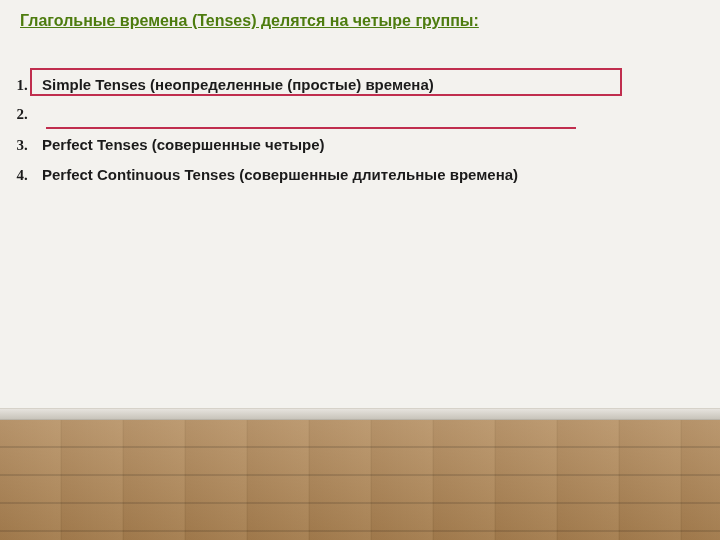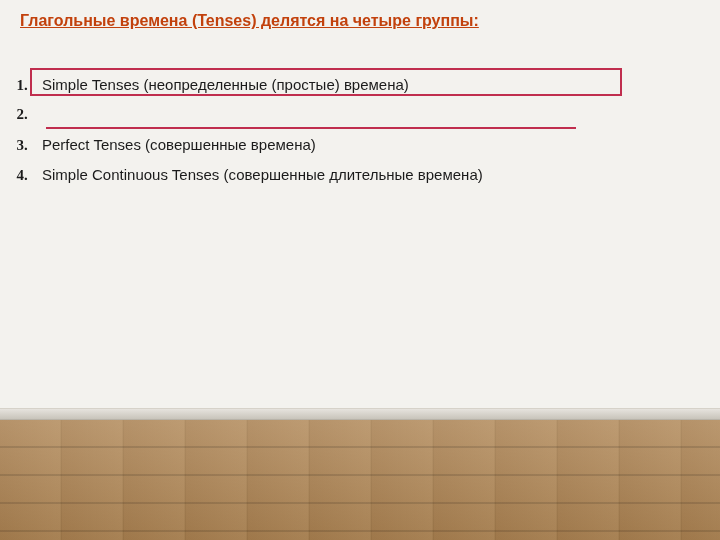--- a/index.html
+++ b/index.html
@@ -43,21 +43,21 @@
     background: linear-gradient(#e6e3de, #c8c4bb);
     border-top: 1px solid #d6d2c9;
     border-bottom: 1px solid #b8b3a9;
   }
   .heading {
     position: absolute;
     left: 20px;
     top: 12px;
     font-weight: bold;
     font-size: 16px;
-    color: #c2410c;
+    color: #4d7c0f;
     text-decoration: underline;
   }
   .list {
     position: absolute;
     left: 2px;
     top: 76px;
     font-size: 15px;
     color: #1b1b1b;
   }
   .row {
@@ -70,21 +70,21 @@
     text-align: right;
     font-weight: bold;
     font-family: Georgia, "Times New Roman", serif;
   }
   .dot {
     width: 18px;
     font-weight: bold;
     font-family: Georgia, "Times New Roman", serif;
   }
   .item-text {
-    font-weight: normal;
+    font-weight: bold;
   }
   .box1 {
     position: absolute;
     left: 30px;
     top: 68px;
     width: 592px;
     height: 28px;
     border: 2px solid #c02e4e;
     box-sizing: border-box;
     background: transparent;
@@ -116,21 +116,21 @@
       <span class="dot">.</span>
       <span class="item-text">Simple Tenses (неопределенные (простые) времена)</span>
     </div>
     <div class="row">
       <span class="num">2</span>
       <span class="dot">.</span>
     </div>
     <div class="row">
       <span class="num">3</span>
       <span class="dot">.</span>
-      <span class="item-text">Perfect Tenses (совершенные времена)</span>
+      <span class="item-text">Perfect Tenses (совершенные четыре)</span>
     </div>
     <div class="row">
       <span class="num">4</span>
       <span class="dot">.</span>
-      <span class="item-text">Simple Continuous Tenses (совершенные длительные времена)</span>
+      <span class="item-text">Perfect Continuous Tenses (совершенные длительные времена)</span>
     </div>
   </div>
 </div>
 
 </body></html>

